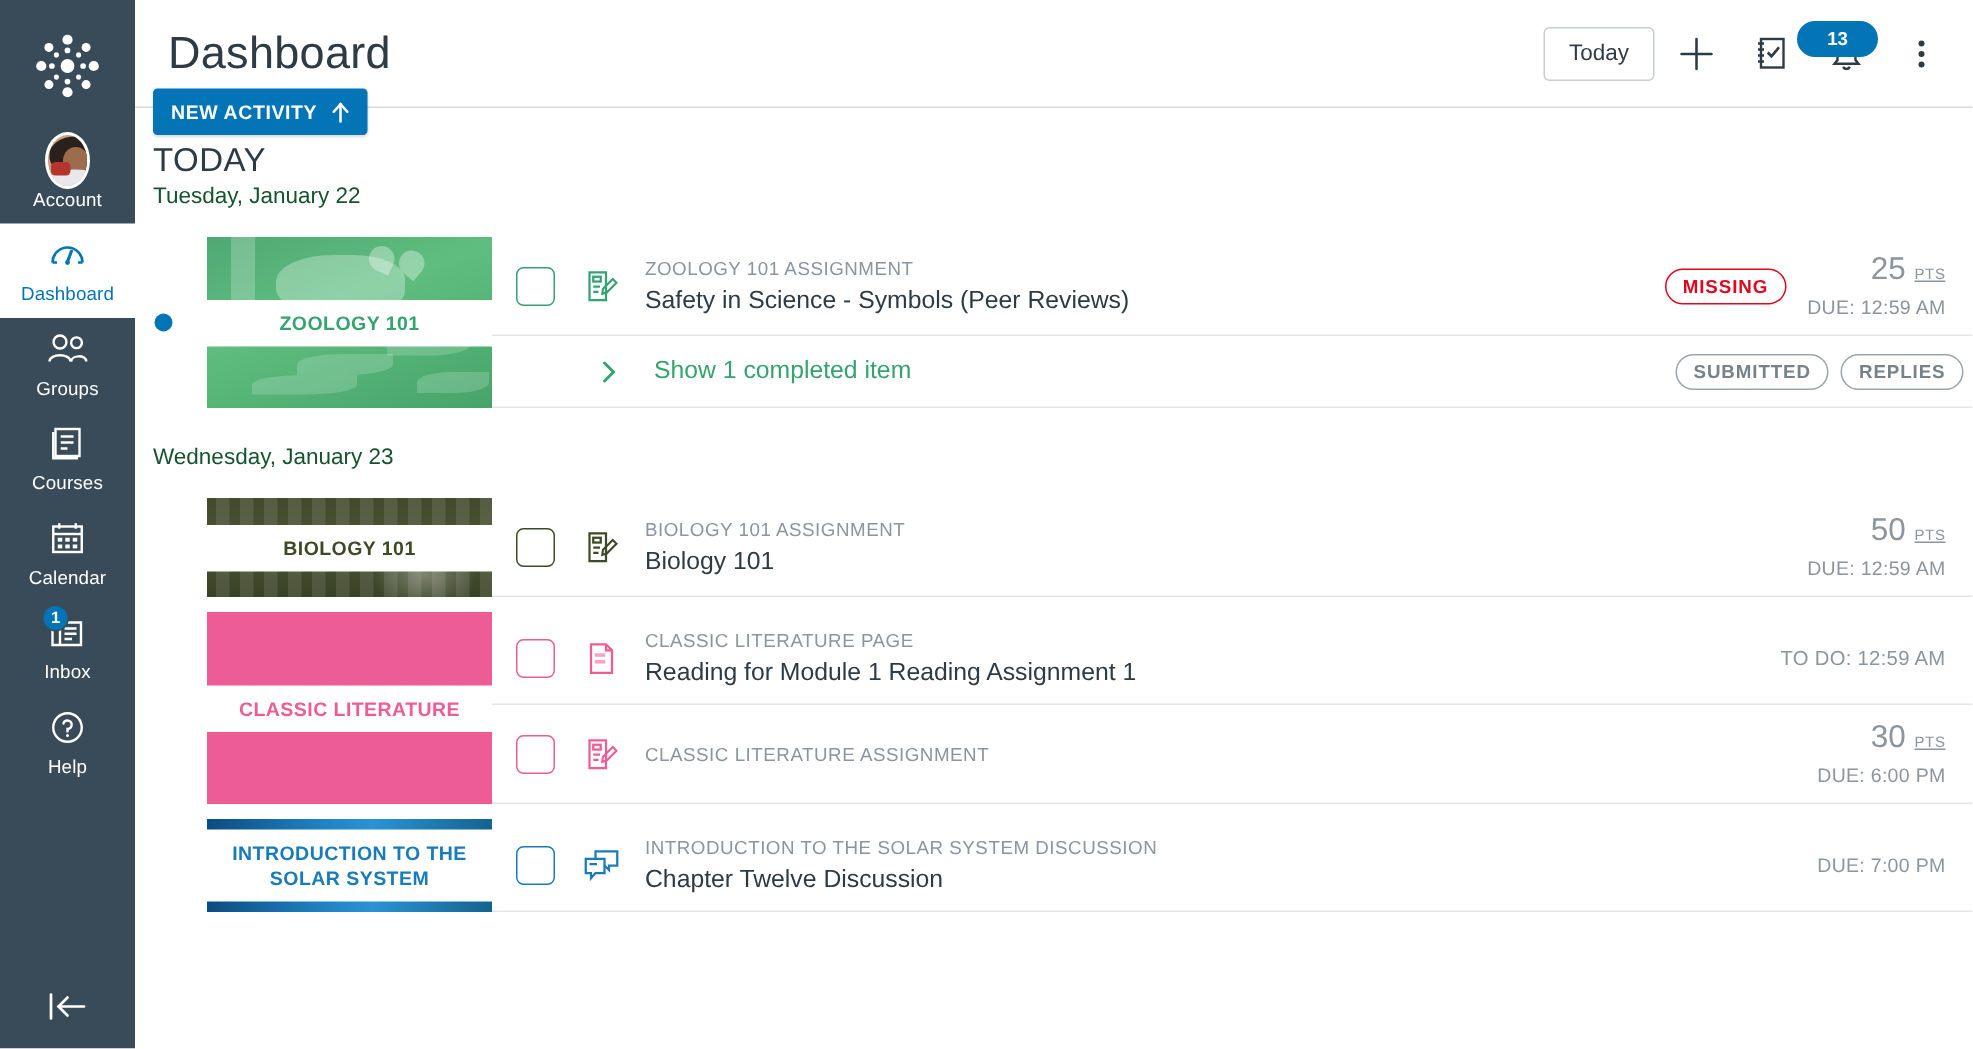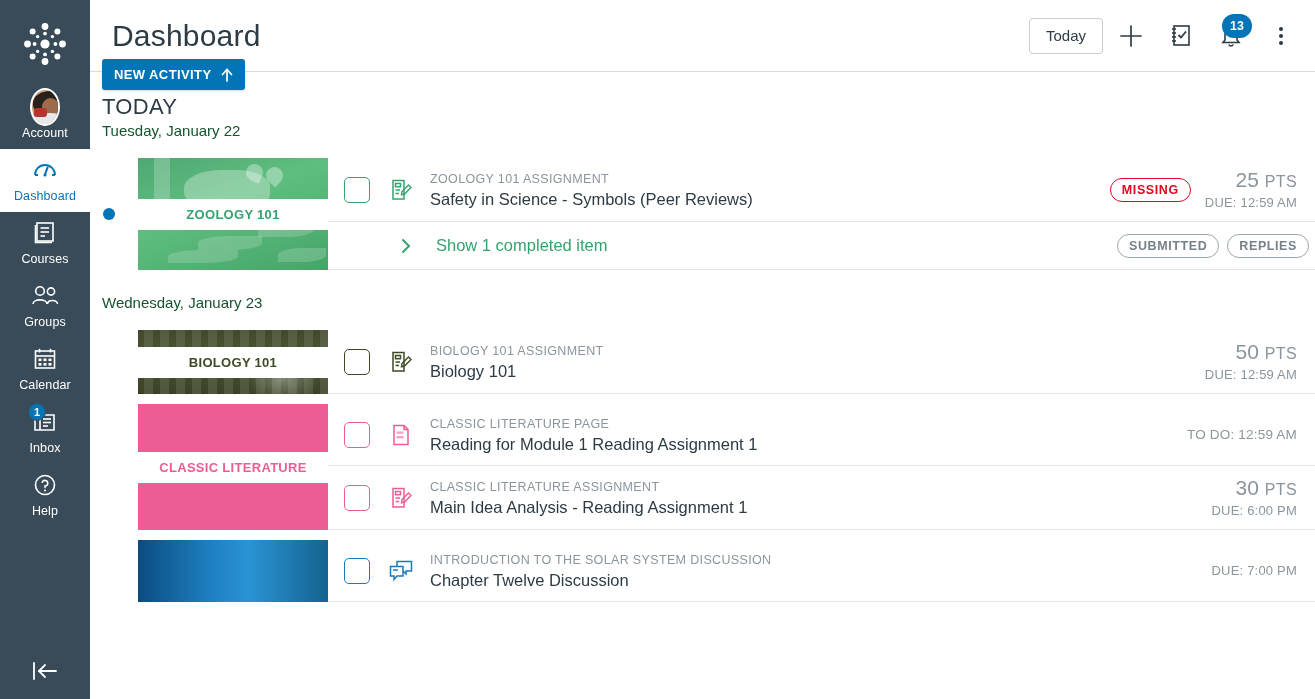--- a/index.html
+++ b/index.html
@@ -112,21 +112,21 @@
     width: 44px; height: 44px; border: none; background: transparent;
     display: flex; align-items: center; justify-content: center;
     cursor: pointer; position: relative; border-radius: 4px;
   }
   .bell-badge {
     position: absolute; top: 0px; right: 1px;
     min-width: 24px; height: 24px; border-radius: 12px;
     background: #0374B5; color: #fff;
     font-size: 12.5px; font-weight: bold;
     display: flex; align-items: center; justify-content: center;
-    padding: 0 8px;
+    padding: 0 20px;
   }
   .kebab { display: flex; flex-direction: column; gap: 3px; align-items: center; }
   .kebab i { width: 4px; height: 4px; border-radius: 50%; background: #2D3B45; display:block; }
 
   
   .new-activity-wrap { position: relative; height: 0; }
   .new-activity {
     position: absolute; left: 12px; top: -13px;
     background: #0374B5; color: #fff;
     font-size: 13px; font-weight: bold; letter-spacing: .4px;
@@ -195,21 +195,21 @@
   .item-right { margin-left: auto; display: flex; align-items: center; gap: 14px; padding-left: 14px; }
   .pill {
     border: 1px solid #9ba5ad; color: #77818a;
     border-radius: 12px; font-size: 12.5px; font-weight: bold;
     letter-spacing: .6px; padding: 3px 11px; line-height: 16px;
     white-space: nowrap;
   }
   .pill.missing { border-color: #E0061F; color: #E0061F; }
   .meta { text-align: right; white-space: nowrap; }
   .meta .pts { font-size: 21px; color: #8b959e; line-height: 24px; }
-  .meta .pts small { font-size: 16px; letter-spacing: .4px; }
+  .meta .pts small { font-size: 10px; letter-spacing: .4px; text-decoration: underline; }
   .meta .due { font-size: 13px; color: #8b959e; line-height: 17px; letter-spacing: .2px; }
   .meta .todo { font-size: 13.5px; color: #8b959e; line-height: 17px; letter-spacing: .2px; }
 
   .completed-row {
     display: flex; align-items: center;
     height: 48px; padding-left: 70px;
     border-bottom: 1px solid #e3e5e8;
     background: #fff;
   }
   .completed-row .chev { margin-right: 22px; display:flex; cursor: pointer;}
@@ -298,41 +298,41 @@
           <path d="M4 19 L7 19 M21 19 L24 19"></path>
           <path d="M14 18.5 L16.6 11.5" stroke-width="2.1" stroke-linecap="round"></path>
           <circle cx="14" cy="19" r="1.6" fill="#0374B5" stroke="none"></circle>
         </svg>
       </div>
       <span class="sb-label">Dashboard</span>
     </div>
 
     <div class="sb-item">
       <div class="sb-icon">
+        <svg width="30" height="26" viewBox="0 0 30 26" fill="none" stroke="#ffffff" stroke-width="1.6">
+          <circle cx="10" cy="8" r="4.3"></circle>
+          <path d="M3 21 C3 15.5 17 15.5 17 21"></path>
+          <circle cx="21" cy="8.5" r="3.6"></circle>
+          <path d="M17.5 21 C17.5 16.5 27.5 16.3 27.5 21"></path>
+        </svg>
+      </div>
+      <span class="sb-label">Groups</span>
+    </div>
+
+    <div class="sb-item">
+      <div class="sb-icon">
         <svg width="26" height="26" viewBox="0 0 26 26" fill="none" stroke="#ffffff" stroke-width="1.6">
           <rect x="5" y="3" width="16" height="18"></rect>
           <line x1="8.5" y1="8" x2="17" y2="8"></line>
           <line x1="8.5" y1="12" x2="17" y2="12"></line>
           <line x1="8.5" y1="16" x2="13" y2="16"></line>
           <path d="M3.5 5 L3.5 22.5 L20 22.5"></path>
         </svg>
       </div>
       <span class="sb-label">Courses</span>
-    </div>
-
-    <div class="sb-item">
-      <div class="sb-icon">
-        <svg width="30" height="26" viewBox="0 0 30 26" fill="none" stroke="#ffffff" stroke-width="1.6">
-          <circle cx="10" cy="8" r="4.3"></circle>
-          <path d="M3 21 C3 15.5 17 15.5 17 21"></path>
-          <circle cx="21" cy="8.5" r="3.6"></circle>
-          <path d="M17.5 21 C17.5 16.5 27.5 16.3 27.5 21"></path>
-        </svg>
-      </div>
-      <span class="sb-label">Groups</span>
     </div>
 
     <div class="sb-item">
       <div class="sb-icon">
         <svg width="26" height="26" viewBox="0 0 26 26" fill="none" stroke="#ffffff" stroke-width="1.6">
           <rect x="3.5" y="5" width="19" height="17"></rect>
           <line x1="3.5" y1="10" x2="22.5" y2="10"></line>
           <line x1="7.5" y1="2.8" x2="7.5" y2="6.5"></line>
           <line x1="18.5" y1="2.8" x2="18.5" y2="6.5"></line>
           <g fill="#ffffff" stroke="none">
@@ -578,35 +578,35 @@
                 <svg width="24" height="24" viewBox="0 0 24 24" fill="none" stroke="#EE5C96" stroke-width="1.5">
       <path d="M4 2.5 L15 2.5 L15 21 L4 21 Z"></path>
       <rect x="6.5" y="5.5" width="5" height="3.2"></rect>
       <line x1="6.5" y1="12" x2="11" y2="12"></line>
                   <line x1="6.5" y1="15.5" x2="10" y2="15.5"></line>
       <path d="M13 13.5 L19.5 7 L22 9.5 L15.5 16 L12.5 16.8 Z" stroke-width="1.4"></path>
     </svg>
               </span>
         <span class="item-text">
           <span class="item-ctx">CLASSIC LITERATURE ASSIGNMENT</span>
-          <div class="item-title">Main Idea Analysis - Reading Assignment 1</div>
         </span>
         <span class="item-right">
                 <span class="meta">
                   <div class="pts">30 <small>PTS</small></div>
                   <div class="due">DUE: 6:00 PM</div>
                 </span>
               </span>
             </div>
           </div>
         </div>
         <div class="group-row">
           <div class="bullet-col"></div>
           <div class="course-thumb thumb-solar">
         <span class="thumbimg"></span>
+        <span class="course-name-plate" style="color:#1A7BBA">INTRODUCTION TO THE SOLAR SYSTEM</span>
       </div>
           <div class="rows-col">
             <div class="item-row">
         <span class="cb" style="border-color:#1A7BBA"></span>
         <span class="type-icon">
                 <svg width="26" height="24" viewBox="0 0 26 24" fill="none" stroke="#1A7BBA" stroke-width="1.5">
     <path d="M9 2.5 L23.5 2.5 L23.5 12 L18 12 L18 15 L15 12 L9 12 Z"></path>
     <path d="M2.5 7.5 L15 7.5 L15 17 L9 17 L6 20.5 L6 17 L2.5 17 Z" fill="#ffffff"></path>
     <line x1="5" y1="11" x2="10" y2="11"></line>
   </svg>

